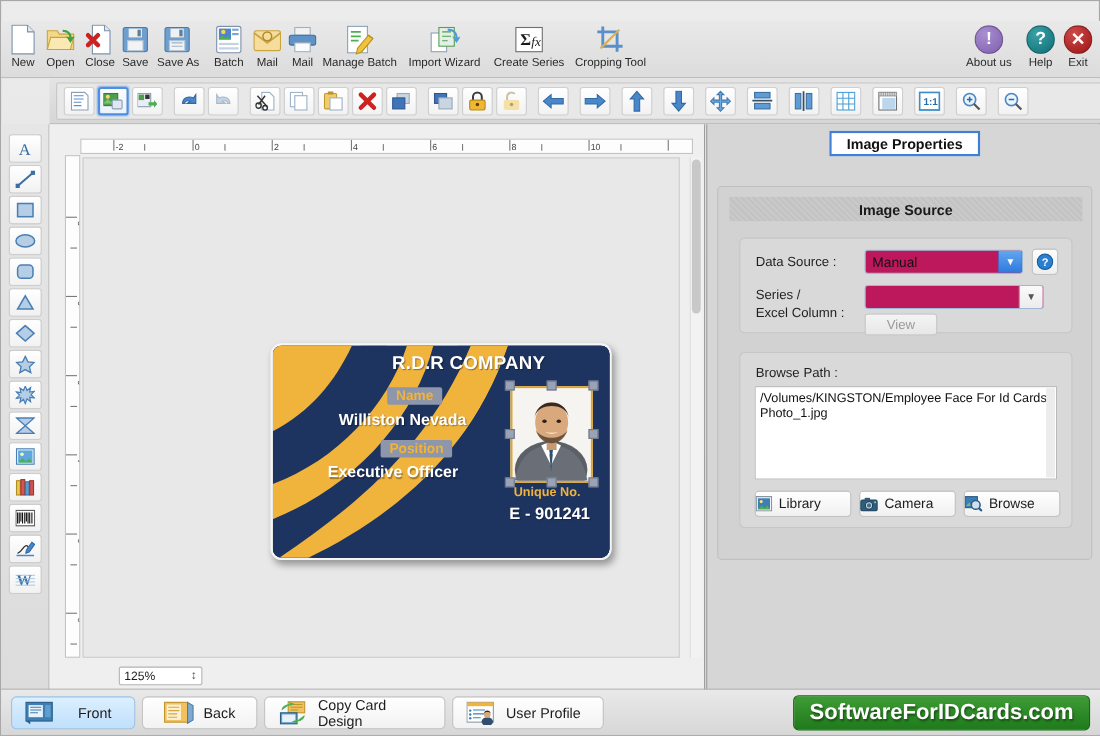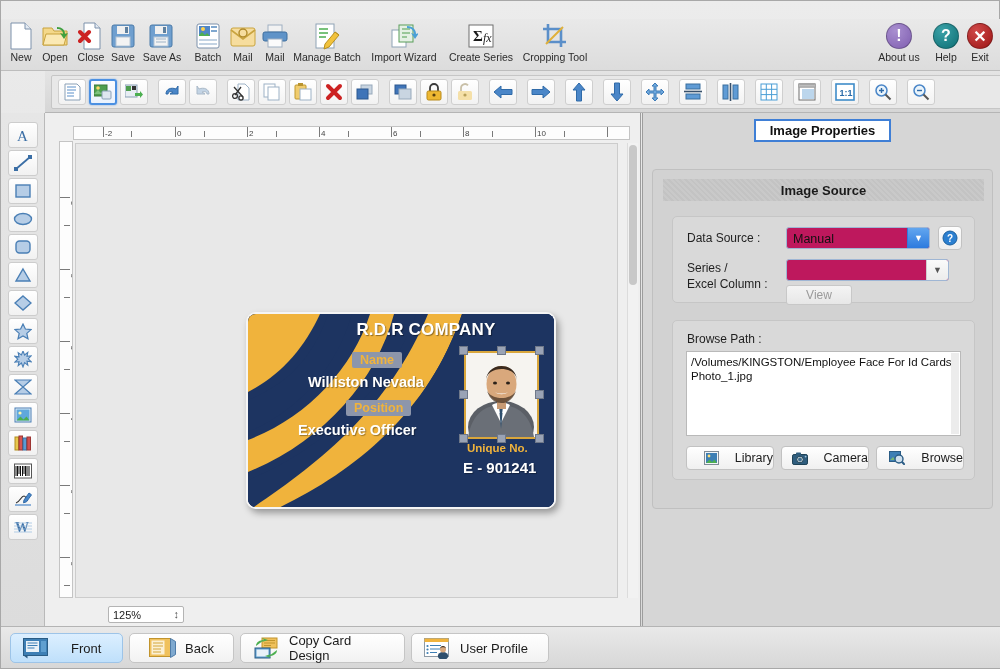--- a/index.html
+++ b/index.html
@@ -234,21 +234,21 @@
   }
   .pathbox {
     position: absolute; background: #ffffff; border: 1px solid #b9b9b9;
     font-size: 11.5px; color: #111; padding: 3px 4px; line-height: 14px;
     word-break: break-all;
   }
   .pathbox .sb { position:absolute; right:1px; top:1px; bottom:1px; width:8px; background:#ececec;}
   .actbtn {
     position: absolute; height: 24px;
     background: linear-gradient(#ffffff,#f0f0f0); border: 1px solid #c2c2c2; border-radius: 4px;
-    display:flex; align-items:center; justify-content:flex-end; gap: 16px;
+    display:flex; align-items:center; justify-content:flex-start; gap: 6px;
     font-size: 12.5px; color: #1c1c1c;
   }
 
   
   .bottombar {
     position: absolute; left: 0; bottom: 0; width: 1000px; height: 42px;
     background: linear-gradient(#e9e9e9, #d7d7d7);
     border-top: 1px solid #b4b4b4;
   }
   .bbtn {
@@ -933,15 +933,16 @@
             <circle cx="3.5" cy="16" r="1.1" fill="#3d7fb5"></circle>
             <path d="M6 8.5h11M6 12h11M6 15.5h7" stroke="#3d7fb5"></path>
             <ellipse cx="19" cy="19" rx="5.2" ry="4" fill="#2f4f6d"></ellipse>
             <circle cx="19" cy="12.5" r="3" fill="#d9a87c"></circle>
             <path d="M16 12 C16 8 22 8 22 12 C22 9.6 16 9.6 16 12 Z" fill="#3a2a1e"></path>
           </svg>
       </span>
       <span>User Profile</span>
     </div>
 
+    <div class="brand">SoftwareForIDCards.com</div>
   </div>
 
 </div>
 
 </body></html>

